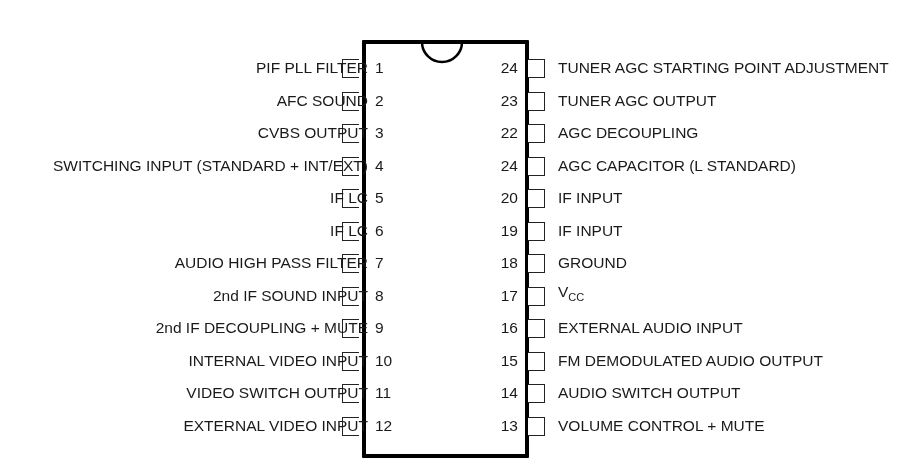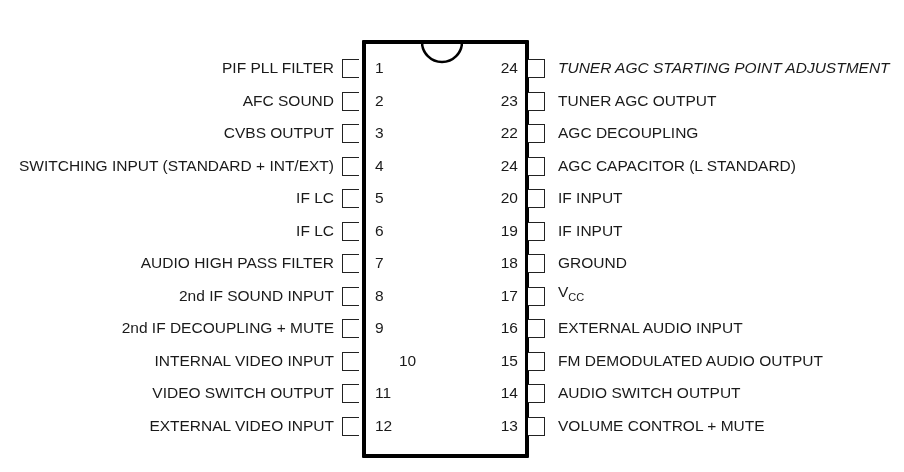--- a/index.html
+++ b/index.html
@@ -5,21 +5,21 @@
   html, body { margin:0; padding:0; background:#ffffff; }
   body { width:904px; height:472px; position:relative; overflow:hidden;
          font-family:"Liberation Sans", sans-serif; color:#1a1a1a; }
   .chip { position:absolute; left:362px; top:40px; width:159px; height:410px;
           border:4px solid #000; border-radius:1px; box-sizing:content-box; background:#fff; }
   .notch { position:absolute; left:421px; top:42px; width:42px; height:42px; }
   .pin { position:absolute; width:17px; height:19px; border:1.5px solid #222; box-sizing:border-box; background:#fff; }
   .pin.left { left:342px; border-right:none; }
   .pin.right { left:528px; border-left:none; }
   .label { position:absolute; font-size:15.5px; line-height:20px; white-space:nowrap; }
-  .label.left { right:570px; text-align:right; }
+  .label.left { right:536px; text-align:right; }
   .label.right { left:558px; text-align:left; }
   .num { position:absolute; font-size:15.5px; line-height:20px; }
   .num.left { left:375px; }
   .num.right { right:386px; text-align:right; }
   sub { font-size:11px; vertical-align:-4px; }
 </style>
 </head>
 <body>
 
 <div class="chip"></div>
@@ -49,31 +49,31 @@
     <div class="pin left" style="top: 254px;"></div>
     <div class="num left" style="top: 253px;">7</div>
     <div class="label left" style="top: 253px;"><span>AUDIO HIGH PASS FILTER</span></div>
     <div class="pin left" style="top: 286.5px;"></div>
     <div class="num left" style="top: 285.5px;">8</div>
     <div class="label left" style="top: 285.5px;"><span>2nd IF SOUND INPUT</span></div>
     <div class="pin left" style="top: 319px;"></div>
     <div class="num left" style="top: 318px;">9</div>
     <div class="label left" style="top: 318px;"><span>2nd IF DECOUPLING + MUTE</span></div>
     <div class="pin left" style="top: 351.5px;"></div>
-    <div class="num left" style="top: 350.5px; margin-left: 24px;">10</div>
+    <div class="num left" style="top: 350.5px;">10</div>
     <div class="label left" style="top: 350.5px;"><span>INTERNAL VIDEO INPUT</span></div>
     <div class="pin left" style="top: 384px;"></div>
     <div class="num left" style="top: 383px;">11</div>
     <div class="label left" style="top: 383px;"><span>VIDEO SWITCH OUTPUT</span></div>
     <div class="pin left" style="top: 416.5px;"></div>
     <div class="num left" style="top: 415.5px;">12</div>
     <div class="label left" style="top: 415.5px;"><span>EXTERNAL VIDEO INPUT</span></div>
     <div class="pin right" style="top: 59px;"></div>
     <div class="num right" style="top: 58px;">24</div>
-    <div class="label right" style="top: 58px; font-style: italic;"><span>TUNER AGC STARTING POINT ADJUSTMENT</span></div>
+    <div class="label right" style="top: 58px;"><span>TUNER AGC STARTING POINT ADJUSTMENT</span></div>
     <div class="pin right" style="top: 91.5px;"></div>
     <div class="num right" style="top: 90.5px;">23</div>
     <div class="label right" style="top: 90.5px;"><span>TUNER AGC OUTPUT</span></div>
     <div class="pin right" style="top: 124px;"></div>
     <div class="num right" style="top: 123px;">22</div>
     <div class="label right" style="top: 123px;"><span>AGC DECOUPLING</span></div>
     <div class="pin right" style="top: 156.5px;"></div>
     <div class="num right" style="top: 155.5px;">24</div>
     <div class="label right" style="top: 155.5px;"><span>AGC CAPACITOR (L STANDARD)</span></div>
     <div class="pin right" style="top: 189px;"></div>

